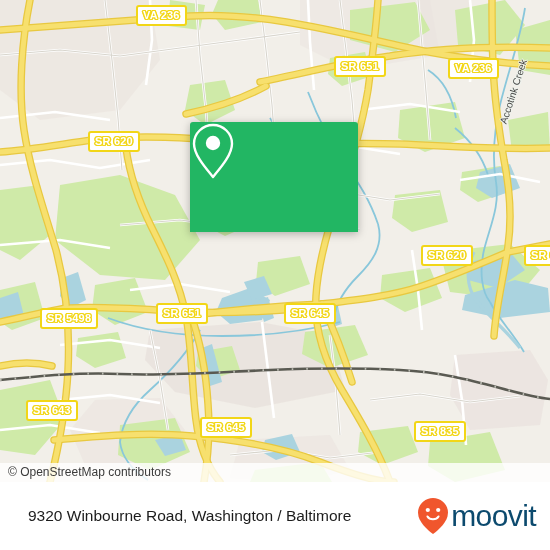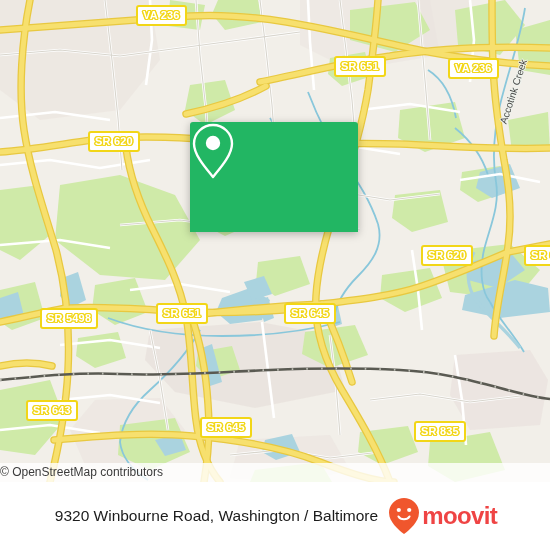--- a/index.html
+++ b/index.html
@@ -64,20 +64,21 @@
       -1.2px 0 #eef3ee, 1.2px 0 #eef3ee, 0 -1.2px #eef3ee, 0 1.2px #eef3ee;
   }
 
   
   #attribution {
     position:absolute; left:0; top:463px; width:550px; height:19px;
     background:rgba(255,255,255,0.80);
     color:#3b3b3b;
     font-size:12px;
     line-height:19px;
+    padding-left:8px;
   }
 
   
   #popup {
     position:absolute; left:190px; top:122px; width:168px;
     filter:drop-shadow(0 2px 4px rgba(0,0,0,0.28));
   }
   #popup-head {
     width:168px; height:110px;
     background:#22b663;
@@ -102,34 +103,34 @@
   }
 
   
   #footer {
     position:absolute; left:0; top:482px; width:550px; height:68px;
     background:#ffffff;
     overflow:hidden;
   }
   #footer-inner {
     position:relative; width:100%; height:100%;
-    display:flex; align-items:center; justify-content:center;
-    padding:0 14px 0 16px;
+    display:flex; align-items:center; justify-content:space-between;
+    padding:0 14px 0 28px;
     gap:10px;
   }
   #footer-address {
     color:#1c1c1c;
     font-size:15.5px;
     white-space:nowrap;
   }
   #brand { display:flex; align-items:center; gap:2px; }
   #brand-word {
-    color:#ef4444;
-    font-size:24px;
-    font-weight:bold;
+    color:#0c4a6e;
+    font-size:30px;
+    font-weight:normal;
     letter-spacing:-0.6px;
     line-height:30px;
   }
 </style>
 </head>
 <body>
 
 <div id="page">
 
   <div id="map">

